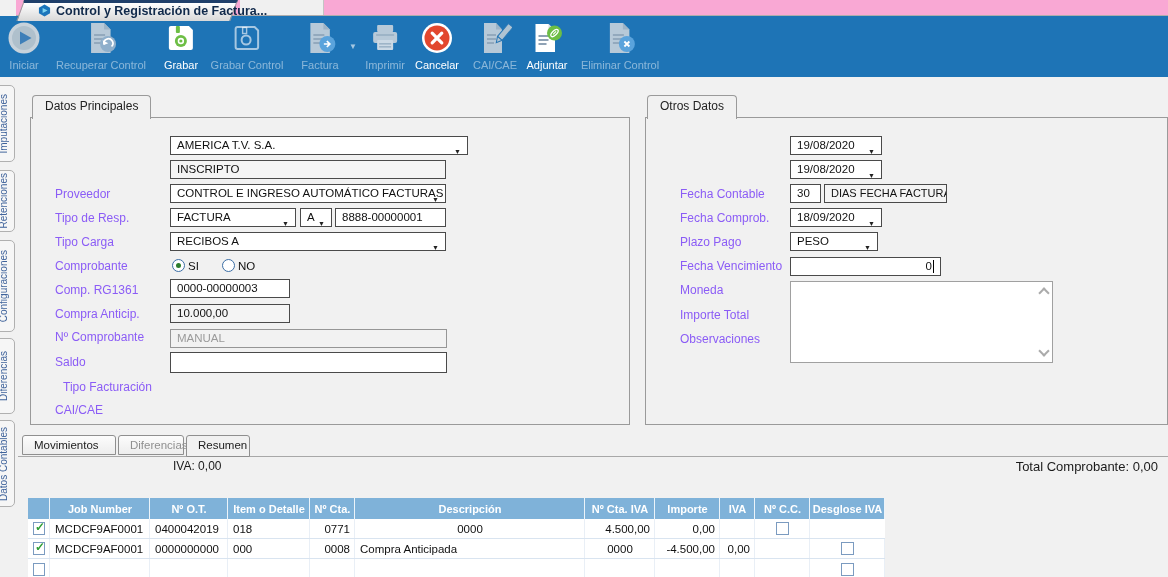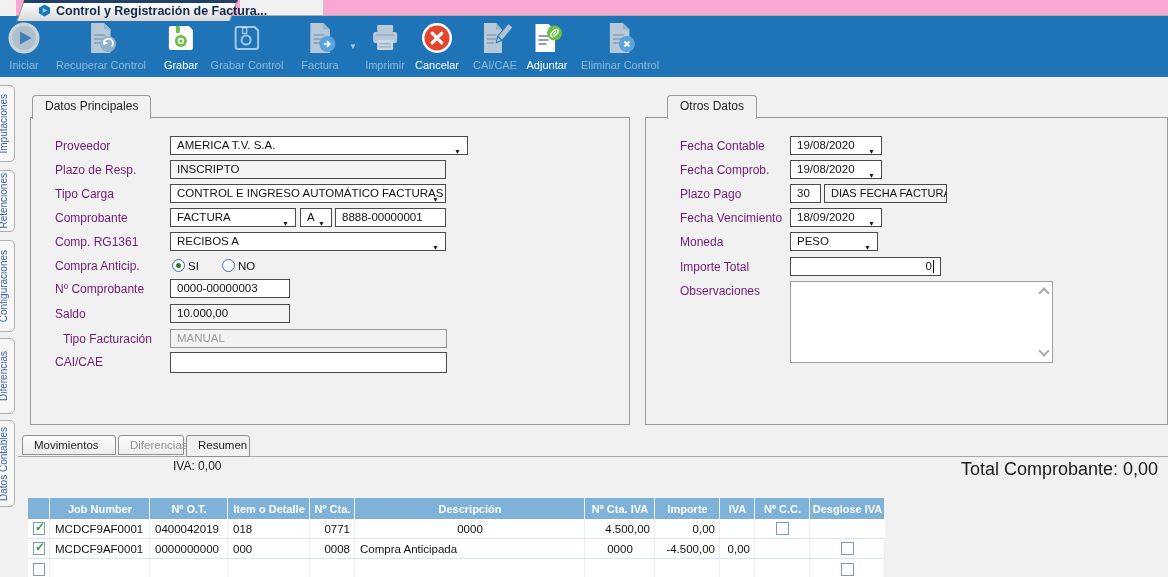--- a/index.html
+++ b/index.html
@@ -28,21 +28,21 @@
   .vtab { position:absolute; left:-8px; width:23px; background:#F6F6F6; border:1px solid #B0B0B0; border-radius:5px;
     overflow:hidden; display:flex; align-items:center; justify-content:center; }
   .vtab span { writing-mode:vertical-rl; transform:rotate(180deg); font-size:10px; color:#3F639B; white-space:nowrap; }
 
   
   .gbox { position:absolute; border:1px solid #9A9A9A; background:#F1F1F1; }
   .gtab { position:absolute; height:24px; border:1px solid #9A9A9A; border-bottom:none; border-radius:4px 4px 0 0;
     background:#F1F1F1; z-index:3; font-size:12px; color:#222; line-height:21px; padding:0 12px; }
 
   
-  .flabel { position:absolute; font-size:12px; color:#701a75; white-space:nowrap; z-index:4; }
+  .flabel { position:absolute; font-size:12px; color:#8b5cf6; white-space:nowrap; z-index:4;margin-top:48px; }
   .combo, .tbox { position:absolute; height:19px; background:#FFFFFF; border:1px solid #4A4A4A; font-size:11.5px; color:#111;
     line-height:17px; padding:0 6px; white-space:nowrap; overflow:hidden; z-index:4; }
   .combo { padding-right:16px; }
   .caret { position:absolute; right:3px; top:5px; width:10px; height:10px; }
   .caret::before { content:"▼"; font-size:7px; color:#222; }
   .tbox.ro { background:#F4F4F4; }
   .tbox.dis { border-color:#969696; background:#F2F2F2; color:#9B9B9B; }
   .tbox.amount { text-align:right; }
   .cursor-bar { display:inline-block; width:1px; height:13px; background:#000; vertical-align:middle; margin-left:1px; }
 
@@ -55,21 +55,21 @@
   .obs .sb-up { top:7px; transform:rotate(-135deg); }
   .obs .sb-dn { bottom:7px; transform:rotate(45deg); }
 
   
   .btab { position:absolute; top:435px; height:20px; border:1px solid #8F8F8F; border-radius:3px 3px 0 0;
     background:linear-gradient(#FCFCFC,#EDEDED); font-size:11.5px; color:#222; line-height:18px; padding:0 11px; z-index:2; }
   .btab.dim { color:#909090; }
   .btab.active { height:22px; background:#F1F1F1; z-index:4; }
   .bdivider { position:absolute; left:18px; right:0; top:456px; border-top:1px solid #A8A8A8; z-index:3; }
   .iva-text { position:absolute; left:173px; top:459px; font-size:12px; color:#1A1A1A; }
-  .total-text { position:absolute; right:10px; top:459px; font-size:18px; color:#1A1A1A; }
+  .total-text { position:absolute; right:10px; top:459px; font-size:13px; color:#1A1A1A; }
 
   
   .tbl { position:absolute; left:28px; top:498px; width:857px; z-index:2; }
   .trow { display:grid; grid-template-columns:22px 100px 78px 82px 45px 230px 70px 65px 35px 55px 75px; }
   .trow.head { height:21px; background:#7FB2D9; }
   .trow.body { height:20px; background:#FFFFFF; border-bottom:1px solid #D9E4F0; }
   .tc { font-size:11.5px; display:flex; align-items:center; overflow:hidden; white-space:nowrap; padding:0 5px;
     box-shadow:inset -1px 0 0 #E9EFF6; color:#111; }
   .trow.head .tc { color:#fff; font-weight:bold; justify-content:center; font-size:11px; box-shadow:inset -1px 0 0 rgba(255,255,255,0.85); }
   .tc.right { justify-content:flex-end; }
@@ -237,21 +237,21 @@
     <span>Datos Principales</span>
   </div>
   <div class="gbox" style="left:30px; top:117px; width:600px; height:308px;"></div>
 
   <span class="flabel" style="left:55px; top:139px">Proveedor</span>
   <div class="combo" style="left:170px; top:136px; width:298px">
     <span>AMERICA T.V. S.A.</span>
     <span class="caret"></span>
   </div>
 
-  <span class="flabel" style="left:55px; top:163px">Plazo de Resp.</span>
+  <span class="flabel" style="left:55px; top:163px">Tipo de Resp.</span>
   <div class="tbox ro" style="left:170px; top:160px; width:276px">
     <span>INSCRIPTO</span>
   </div>
 
   <span class="flabel" style="left:55px; top:187px">Tipo Carga</span>
   <div class="combo" style="left:170px; top:184px; width:276px">
     <span>CONTROL E INGRESO AUTOMÁTICO FACTURAS DE MED</span>
     <span class="caret"></span>
   </div>
 
@@ -293,21 +293,21 @@
   <span class="flabel" style="left:63px; top:332px">Tipo Facturación</span>
   <div class="tbox dis" style="left:170px; top:329px; width:277px">
     <span>MANUAL</span>
   </div>
 
   <span class="flabel" style="left:55px; top:355px">CAI/CAE</span>
   <div class="tbox" style="left:170px; top:352px; width:277px; height:21px">
     <span></span>
   </div>
 
-  <div class="gtab" style="left:647px; top:95px;margin-left:20px;">
+  <div class="gtab" style="left:647px; top:95px;">
     <span>Otros Datos</span>
   </div>
   <div class="gbox" style="left:645px; top:117px; width:523px; height:308px;"></div>
 
   <span class="flabel" style="left:680px; top:139px">Fecha Contable</span>
   <div class="combo" style="left:790px; top:136px; width:92px">
     <span>19/08/2020</span>
     <span class="caret"></span>
   </div>
 

